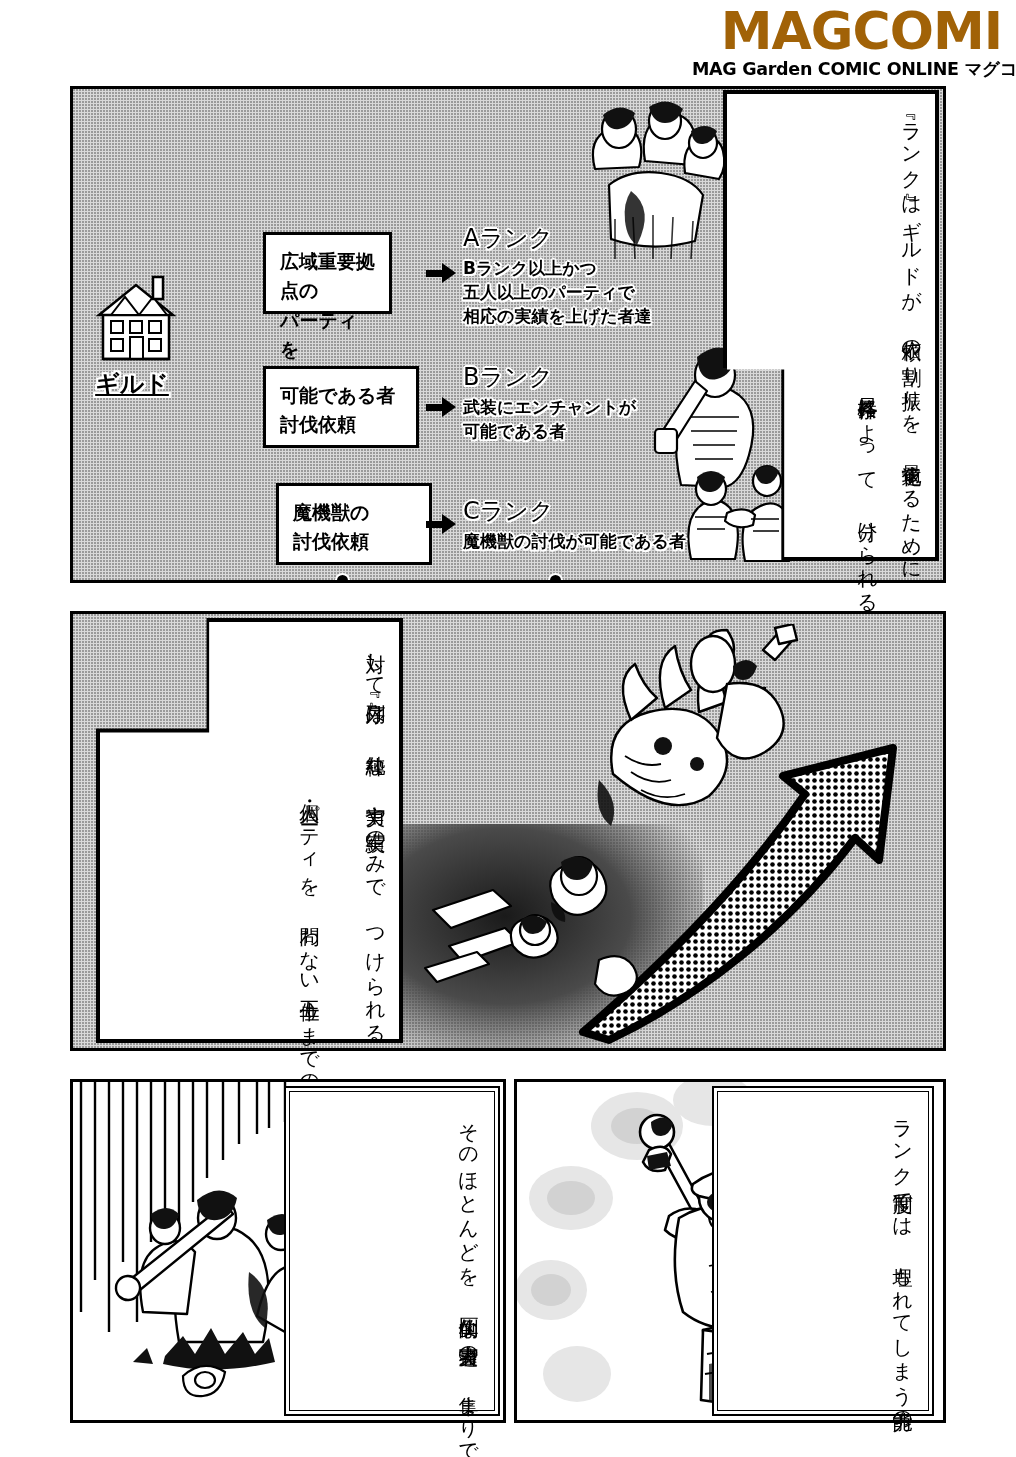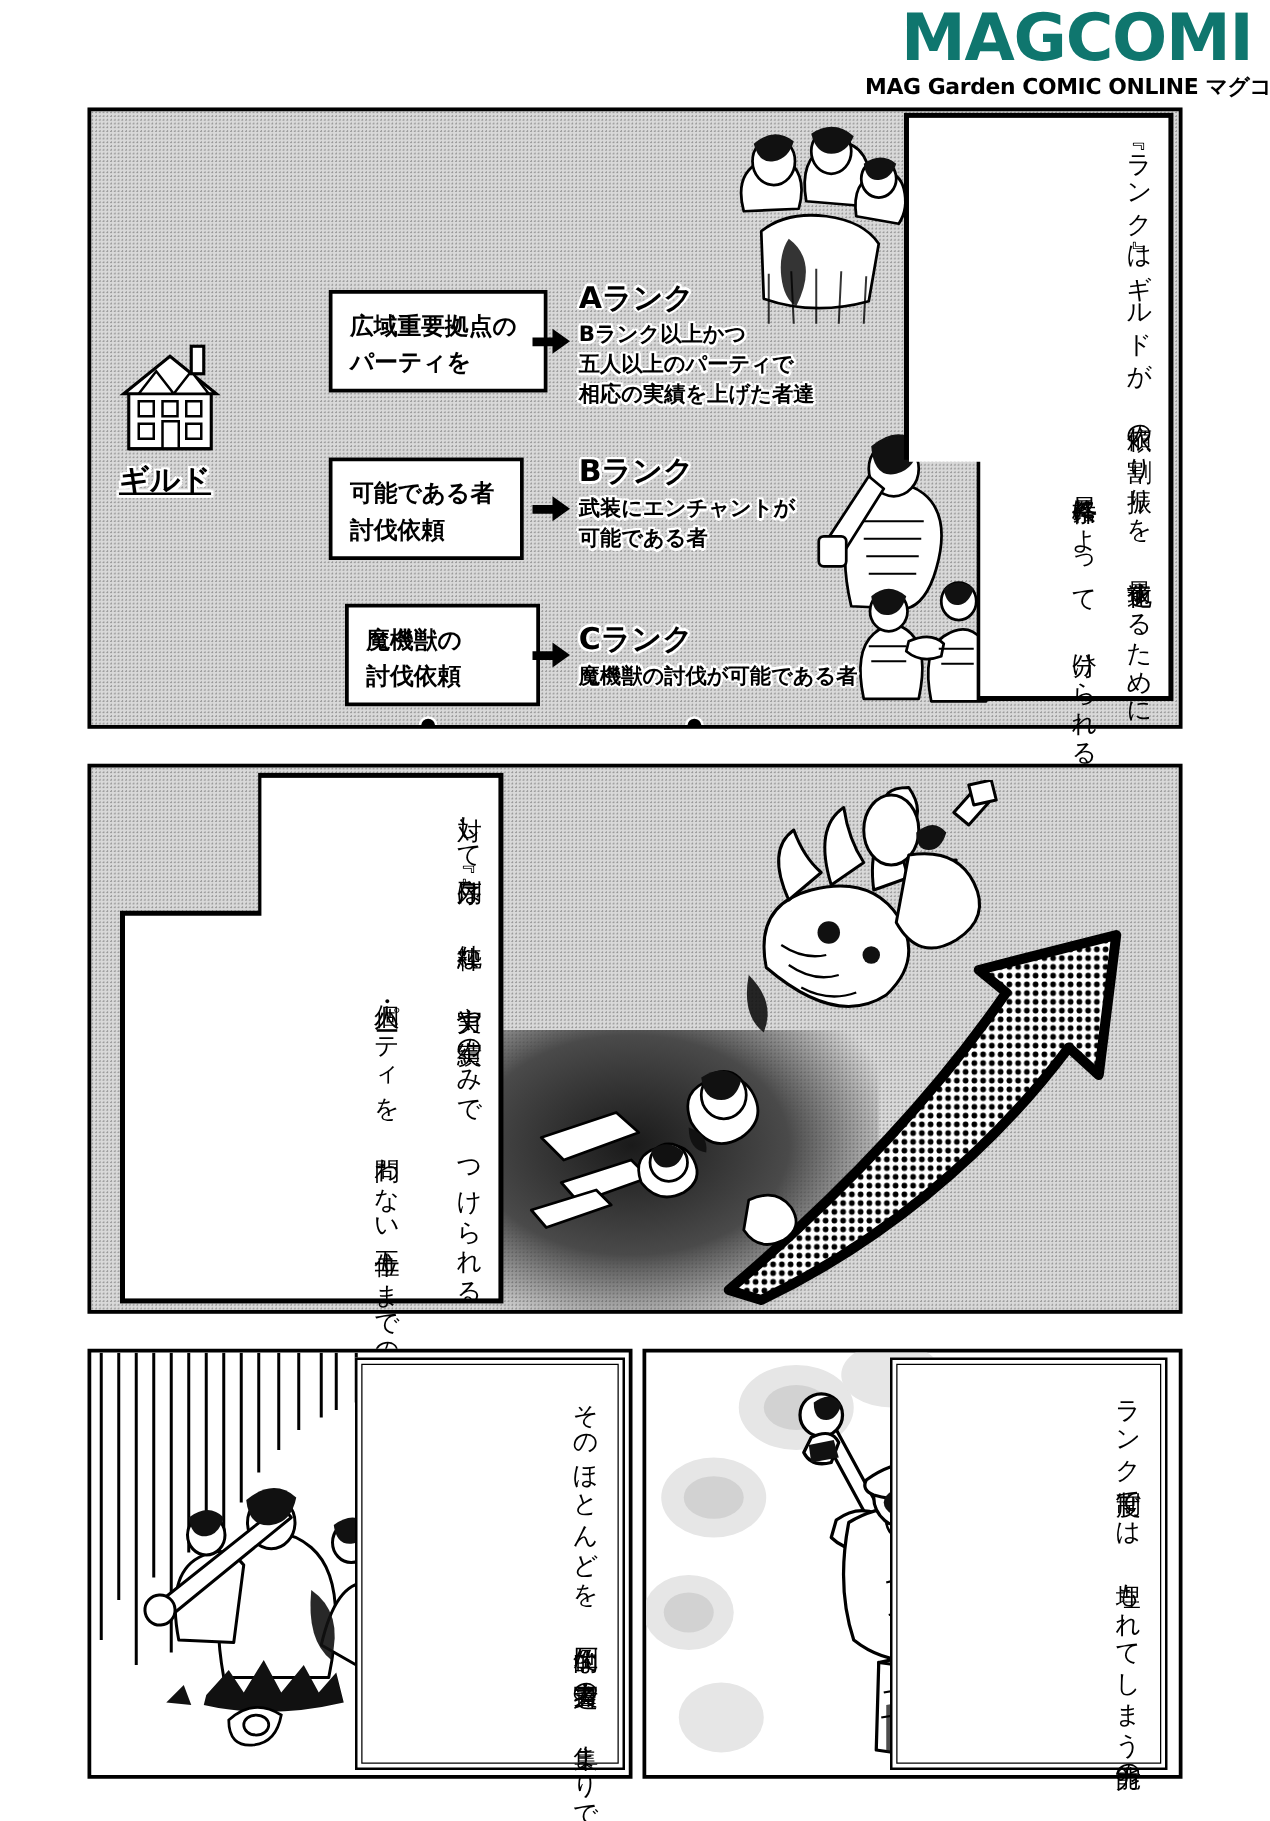--- a/index.html
+++ b/index.html
@@ -7,21 +7,21 @@
     width:1016px;height:1457px;position:relative;overflow:hidden;
     font-family:"DejaVu Sans","Liberation Sans",sans-serif;
     color:#000;
   }
 
   
   #logo{position:absolute;right:14px;top:8px;width:310px;text-align:right;}
   #logo .wordmark{
     font-family:"DejaVu Sans","Liberation Sans",sans-serif;
     font-weight:bold;font-size:52px;letter-spacing:-1px;line-height:0.92;
-    color:#0f766e;
+    color:#a16207;
   }
   #logo .tagline{
     font-family:"DejaVu Sans","Liberation Sans",sans-serif;
     font-weight:bold;font-size:17.5px;letter-spacing:-0.3px;
     white-space:nowrap;margin-top:1px;
   }
 
   
   .panel{
     position:absolute;
@@ -104,21 +104,21 @@
   #b4{left:712px;top:1086px;width:222px;height:330px;}
   #b4 .vtext{position:absolute;right:16px;top:18px;font-size:20px;}
 
   
   .fbox{
     position:absolute;background:#fff;border:3px solid #000;
     box-sizing:border-box;
     font-size:19px;font-weight:bold;line-height:1.55;
     padding:12px 14px;
   }
-  #fbox1{left:190px;top:143px;width:175px;height:82px;}
+  #fbox1{left:190px;top:143px;width:129px;height:82px;}
   #fbox2{left:190px;top:277px;width:156px;height:82px;}
   #fbox3{left:203px;top:394px;width:156px;height:82px;}
 
   .arrow{position:absolute;width:0;height:0;}
   .arrow .stem{position:absolute;background:#000;height:7px;width:18px;top:-3.5px;left:0;}
   .arrow .head{
     position:absolute;left:16px;top:-10px;width:0;height:0;
     border-top:10px solid transparent;border-bottom:10px solid transparent;
     border-left:14px solid #000;
   }
@@ -126,21 +126,21 @@
   #arr2{left:353px;top:318px;}
   #arr3{left:353px;top:435px;}
 
   .rank{
     position:absolute;
     color:#000;
     text-shadow:
       2px 0 #fff,-2px 0 #fff,0 2px #fff,0 -2px #fff,
       1.5px 1.5px #fff,-1.5px 1.5px #fff,1.5px -1.5px #fff,-1.5px -1.5px #fff;
   }
-  .rank .title{font-size:24px;font-weight:bold;margin-bottom:2px;}
+  .rank .title{font-size:24px;font-weight:normal;margin-bottom:2px;}
   .rank .desc{font-size:17px;font-weight:bold;line-height:1.42;}
   #rankA{left:390px;top:133px;}
   #rankB{left:390px;top:272px;}
   #rankC{left:390px;top:406px;}
 
   
   .etcgroup{position:absolute;}
   .etcgroup .d{
     position:absolute;border-radius:50%;background:#000;
     box-shadow:0 0 0 2px #fff;

